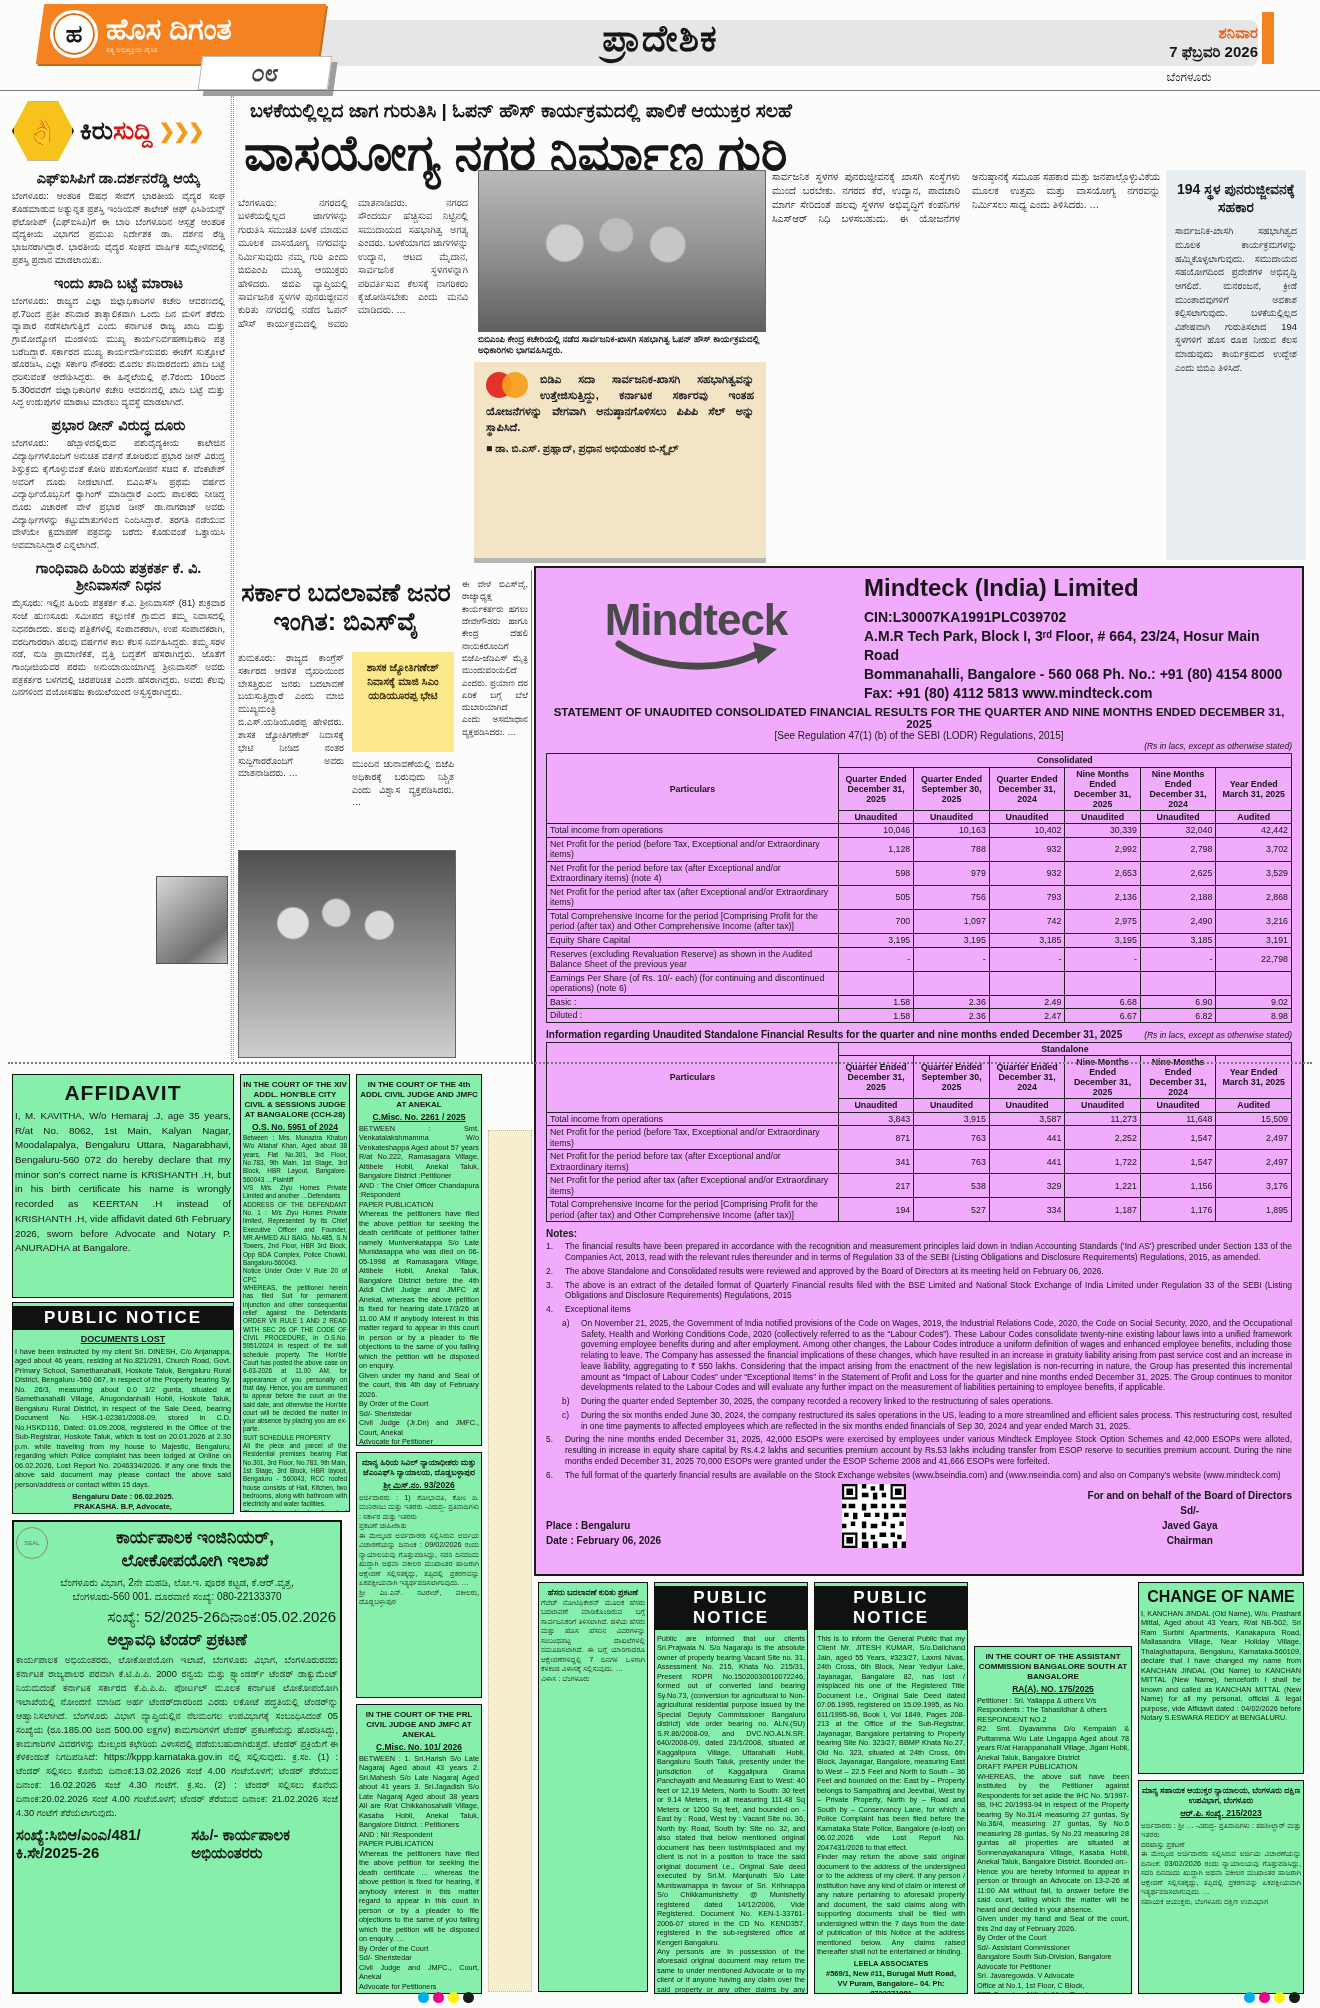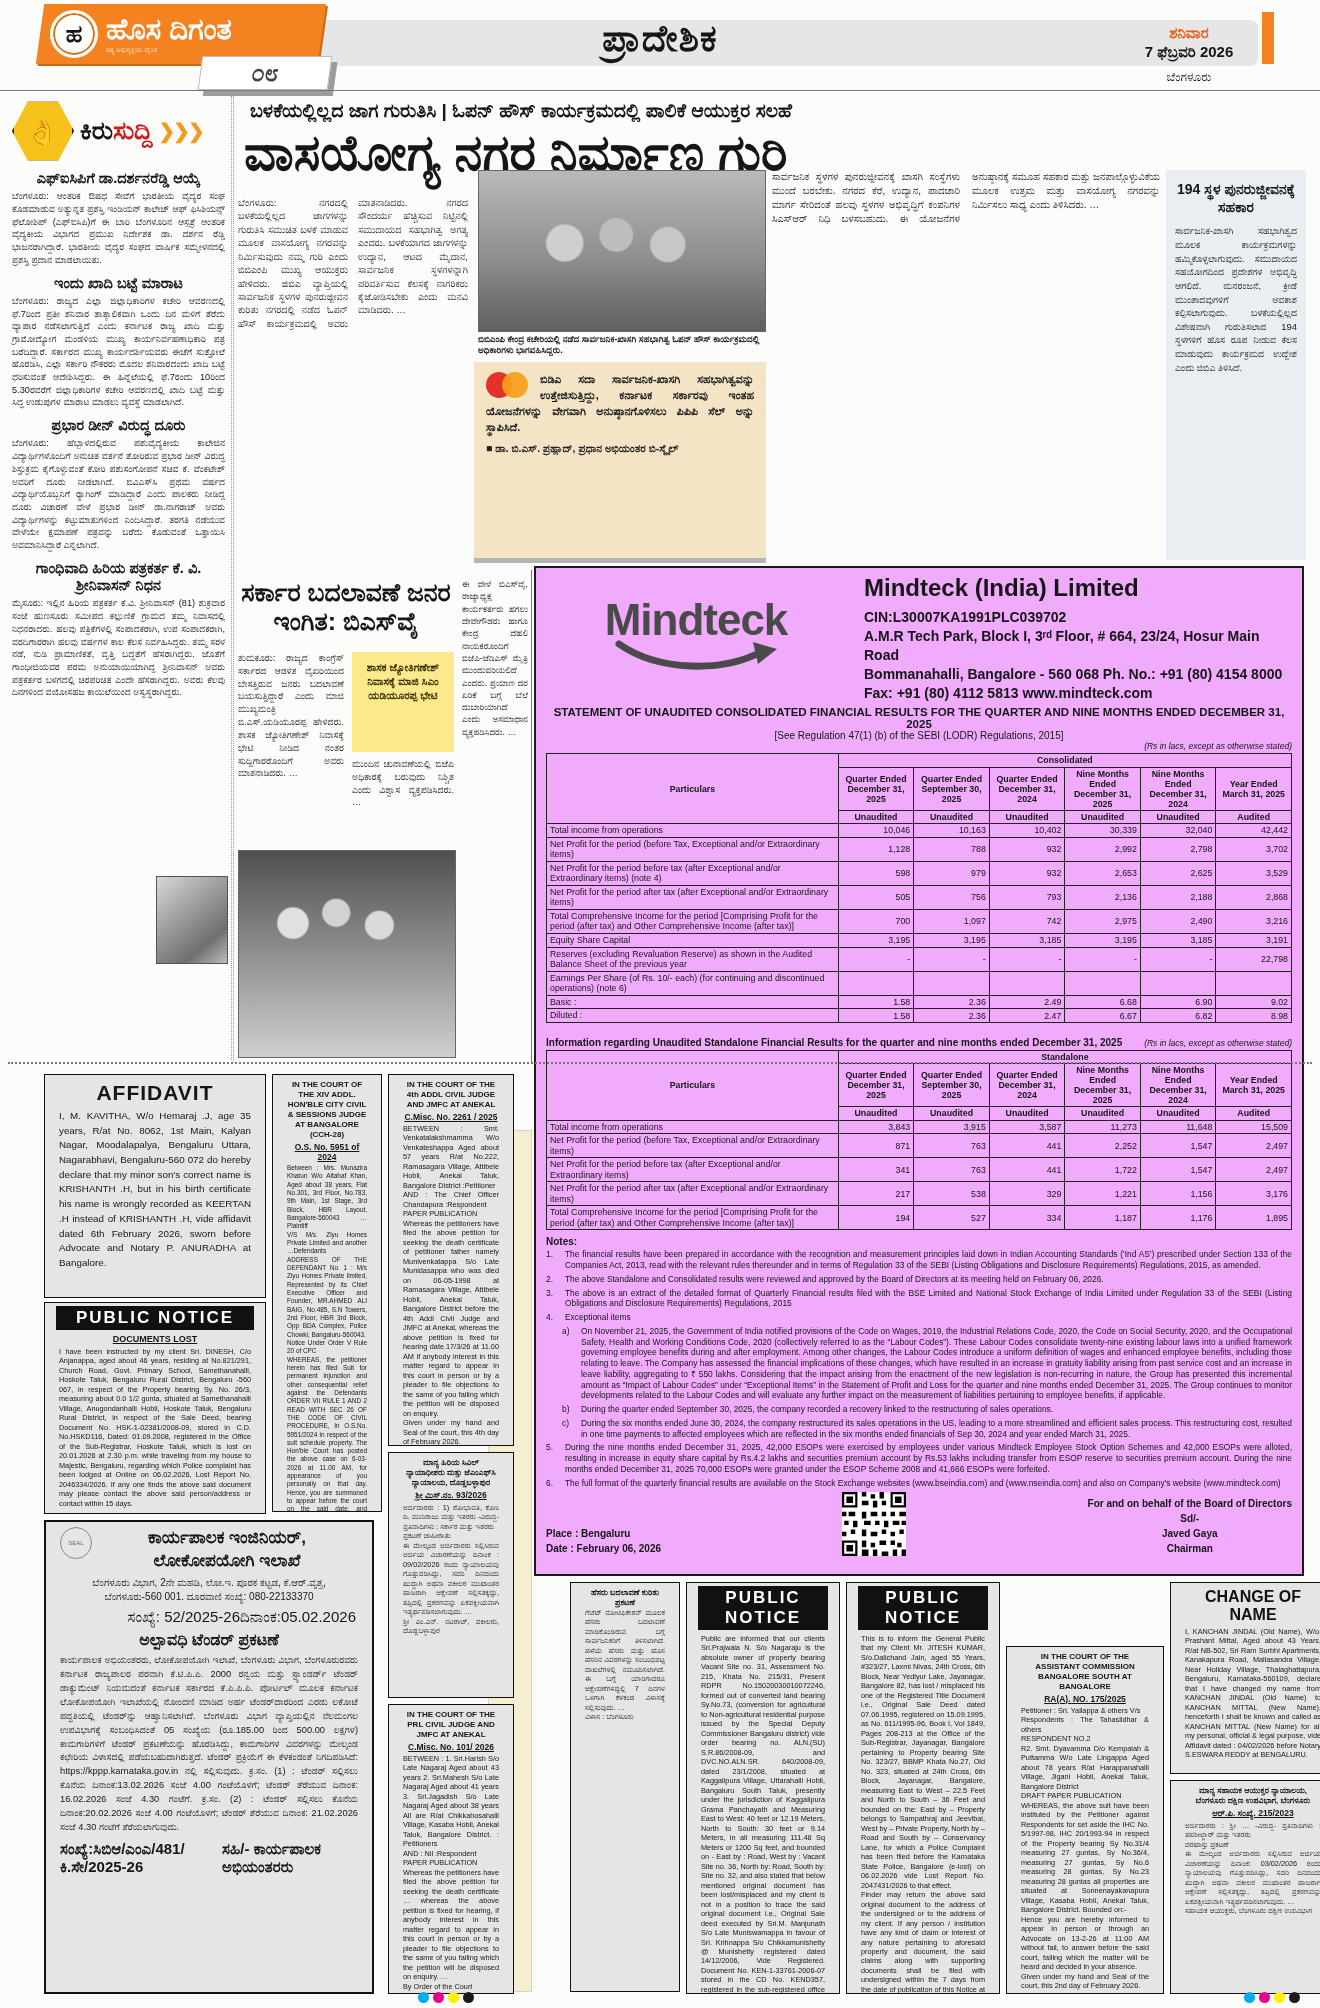--- a/index.html
+++ b/index.html
@@ -15,21 +15,21 @@
   .logo-block{left:40px;top:4px;width:282px;height:60px;background:#f58220;transform:skewX(-8deg);
               box-shadow:2px 2px 0 #c96a15;display:flex;align-items:center;padding:0 10px;box-sizing:border-box;}
   .logo-inner{transform:skewX(8deg);display:flex;align-items:center;gap:8px;}
   .logo-circle{width:42px;height:42px;border-radius:50%;background:#fff;display:flex;align-items:center;justify-content:center;
                font-size:24px;font-weight:bold;color:#161616;border:3px solid #fff;box-shadow:0 0 0 2px #d9701a inset;}
   .logo-name{color:#fff;font-size:29px;font-weight:bold;line-height:1;}
   .logo-tagline{color:#ffe6cd;font-size:7px;margin-top:2px;}
   .page-tab{left:200px;top:56px;width:128px;height:32px;background:#fff;transform:skewX(-8deg);
             border:1px solid #bbb;display:flex;align-items:center;justify-content:center;
             font-size:24px;font-weight:bold;color:#444;box-shadow:6px 6px 0 #9c9c9c;}
-  .date-block{left:1120px;top:24px;width:138px;text-align:center;}
+  .date-block{left:1120px;top:24px;width:138px;text-align:right;}
   .dow{color:#e8611a;font-size:15px;font-weight:bold;}
   .date{font-size:15px;font-weight:bold;margin-top:1px;}
   .city{left:1120px;top:70px;width:138px;text-align:center;font-size:12px;}
   .orange-bar{left:1262px;top:12px;width:12px;height:52px;background:#f58220;}
   .head-rule{left:0;top:90px;width:1320px;height:0;border-top:1px solid #777;}
 
   
   .kiru-rail{left:12px;top:96px;width:220px;height:964px;border-right:1px dotted #999;padding-right:6px;box-sizing:border-box;}
   .kiru-badge{display:flex;align-items:center;gap:6px;margin:4px 0 8px;}
   .hex{width:58px;height:58px;background:#f6c21b;border:2px solid #222;
@@ -94,35 +94,35 @@
   .mt-title{font-size:24px;font-weight:bold;line-height:1;}
   .mt-addr{font-size:14px;font-weight:bold;line-height:1.35;margin-top:8px;}
   .mt-stmt{font-size:11.5px;font-weight:bold;text-align:center;margin-top:2px;}
   .mt-reg{font-size:10px;text-align:center;}
   .mt-rs{font-size:8.5px;font-style:italic;text-align:right;}
   table.fin{border-collapse:collapse;width:100%;font-size:8.8px;margin-top:2px;}
   table.fin th,table.fin td{border:1px solid #222;padding:1px 3px;vertical-align:middle;}
   table.fin th{text-align:center;font-weight:bold;line-height:1.15;}
   table.fin td.lbl{text-align:left;width:39%;line-height:1.2;}
   table.fin td.val{text-align:right;width:10.1%;}
-  .mt-sa-line{display:flex;justify-content:space-between;align-items:flex-end;margin-top:14px;}
+  .mt-sa-line{display:flex;justify-content:space-between;align-items:flex-end;margin-top:6px;}
   .mt-sa-title{font-size:10px;font-weight:bold;}
   .mt-notes-label{font-size:10px;font-weight:bold;margin:6px 0 2px;}
   .note{display:flex;gap:5px;font-size:8.4px;line-height:1.28;margin-bottom:3px;text-align:justify;}
   .note .nn{flex:0 0 14px;}
   .note.sub{padding-left:16px;}
   .mt-footer{display:flex;justify-content:space-between;align-items:flex-end;margin-top:4px;}
   .mt-place{font-size:10px;font-weight:bold;line-height:1.5;}
   .mt-board{font-size:10px;font-weight:bold;text-align:center;line-height:1.5;}
 
   .yellow-strip{left:488px;top:1130px;width:42px;height:860px;background:#f6efcf;border:1px dotted #c9b98a;}
 
   
   .dot-rule{left:8px;top:1062px;width:1304px;height:0;border-top:2px dotted #777;}
-  .notice{border:1.5px solid #111;background:#e5e5e5;padding:5px 14px;box-sizing:border-box;overflow:hidden;margin-left:32px;}
+  .notice{border:1.5px solid #111;background:#86efac;padding:5px 2px;box-sizing:border-box;overflow:hidden;}
   .n-big{font-size:21px;font-weight:bold;text-align:center;letter-spacing:1px;margin:1px 0 4px;}
   .n-bar{background:#111;color:#fff;font-size:17px;font-weight:bold;text-align:center;letter-spacing:2px;
          padding:2px 0;margin:-2px -3px 4px;}
   .n-sub{font-size:9px;font-weight:bold;text-align:center;text-decoration:underline;margin-bottom:3px;}
   .n-head{font-size:8px;font-weight:bold;text-align:center;line-height:1.25;}
   .n-case{font-size:8.5px;font-weight:bold;text-align:center;text-decoration:underline;margin:2px 0;}
   .n-body{font-size:7.3px;line-height:1.3;text-align:justify;}
   .n-body-lg{font-size:9.8px;line-height:1.5;text-align:justify;}
   .n-sign{font-size:7.5px;font-weight:bold;text-align:center;margin-top:3px;line-height:1.3;}
   .aff{left:12px;top:1074px;width:222px;height:224px;}

